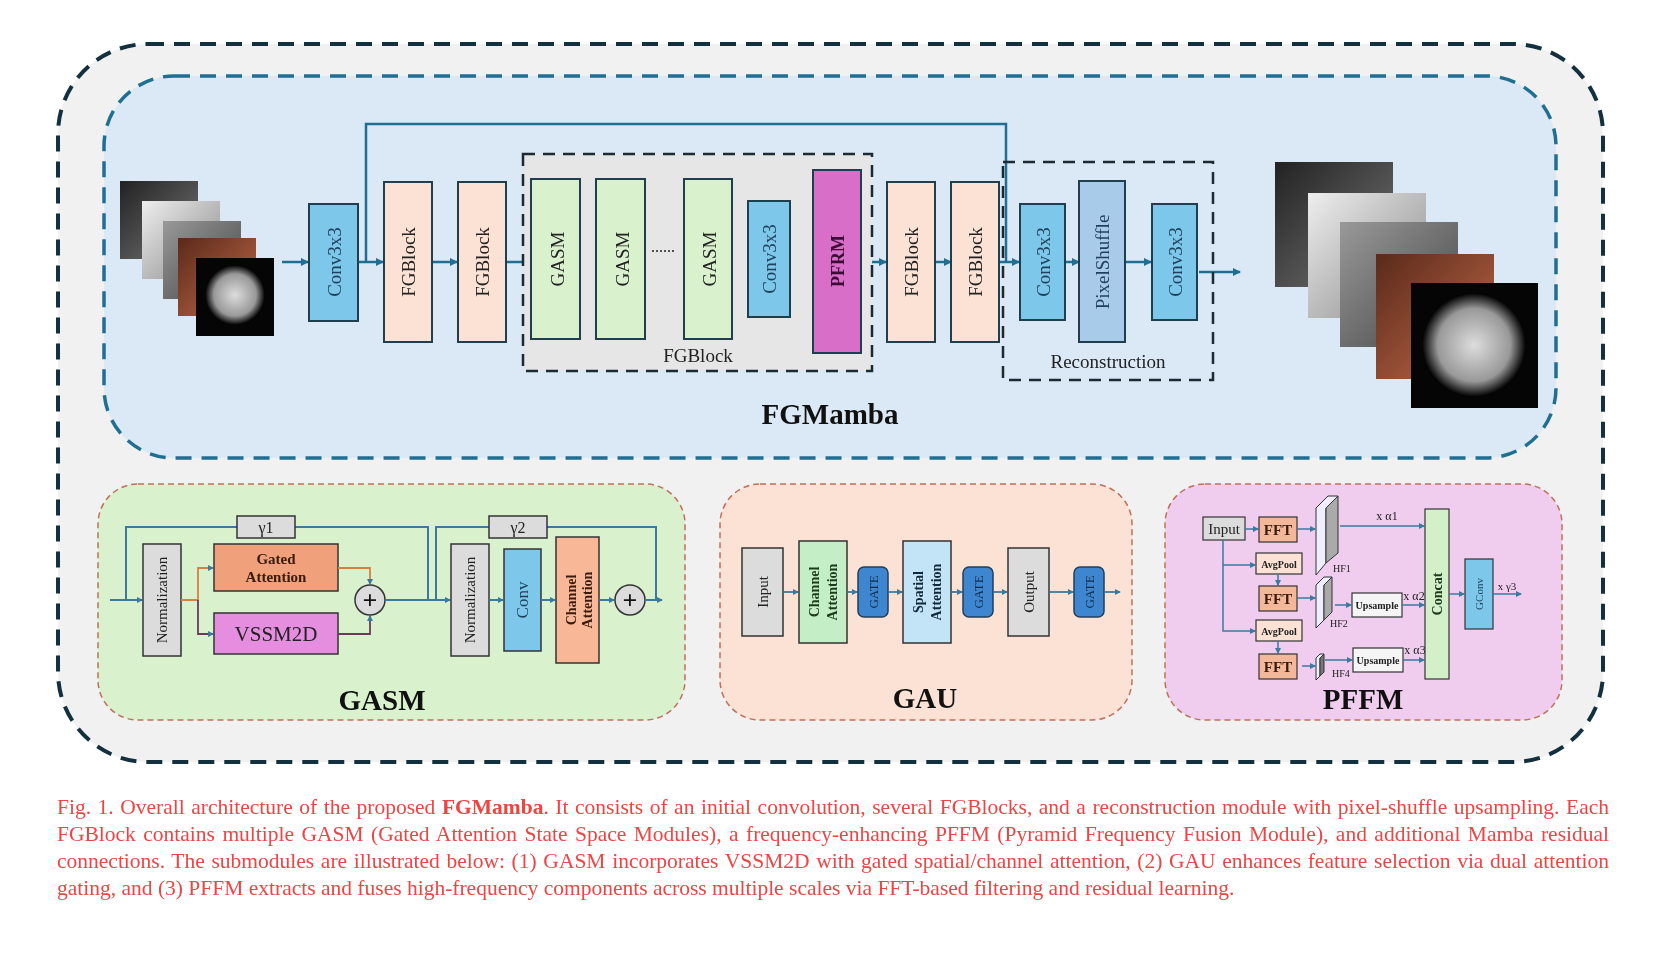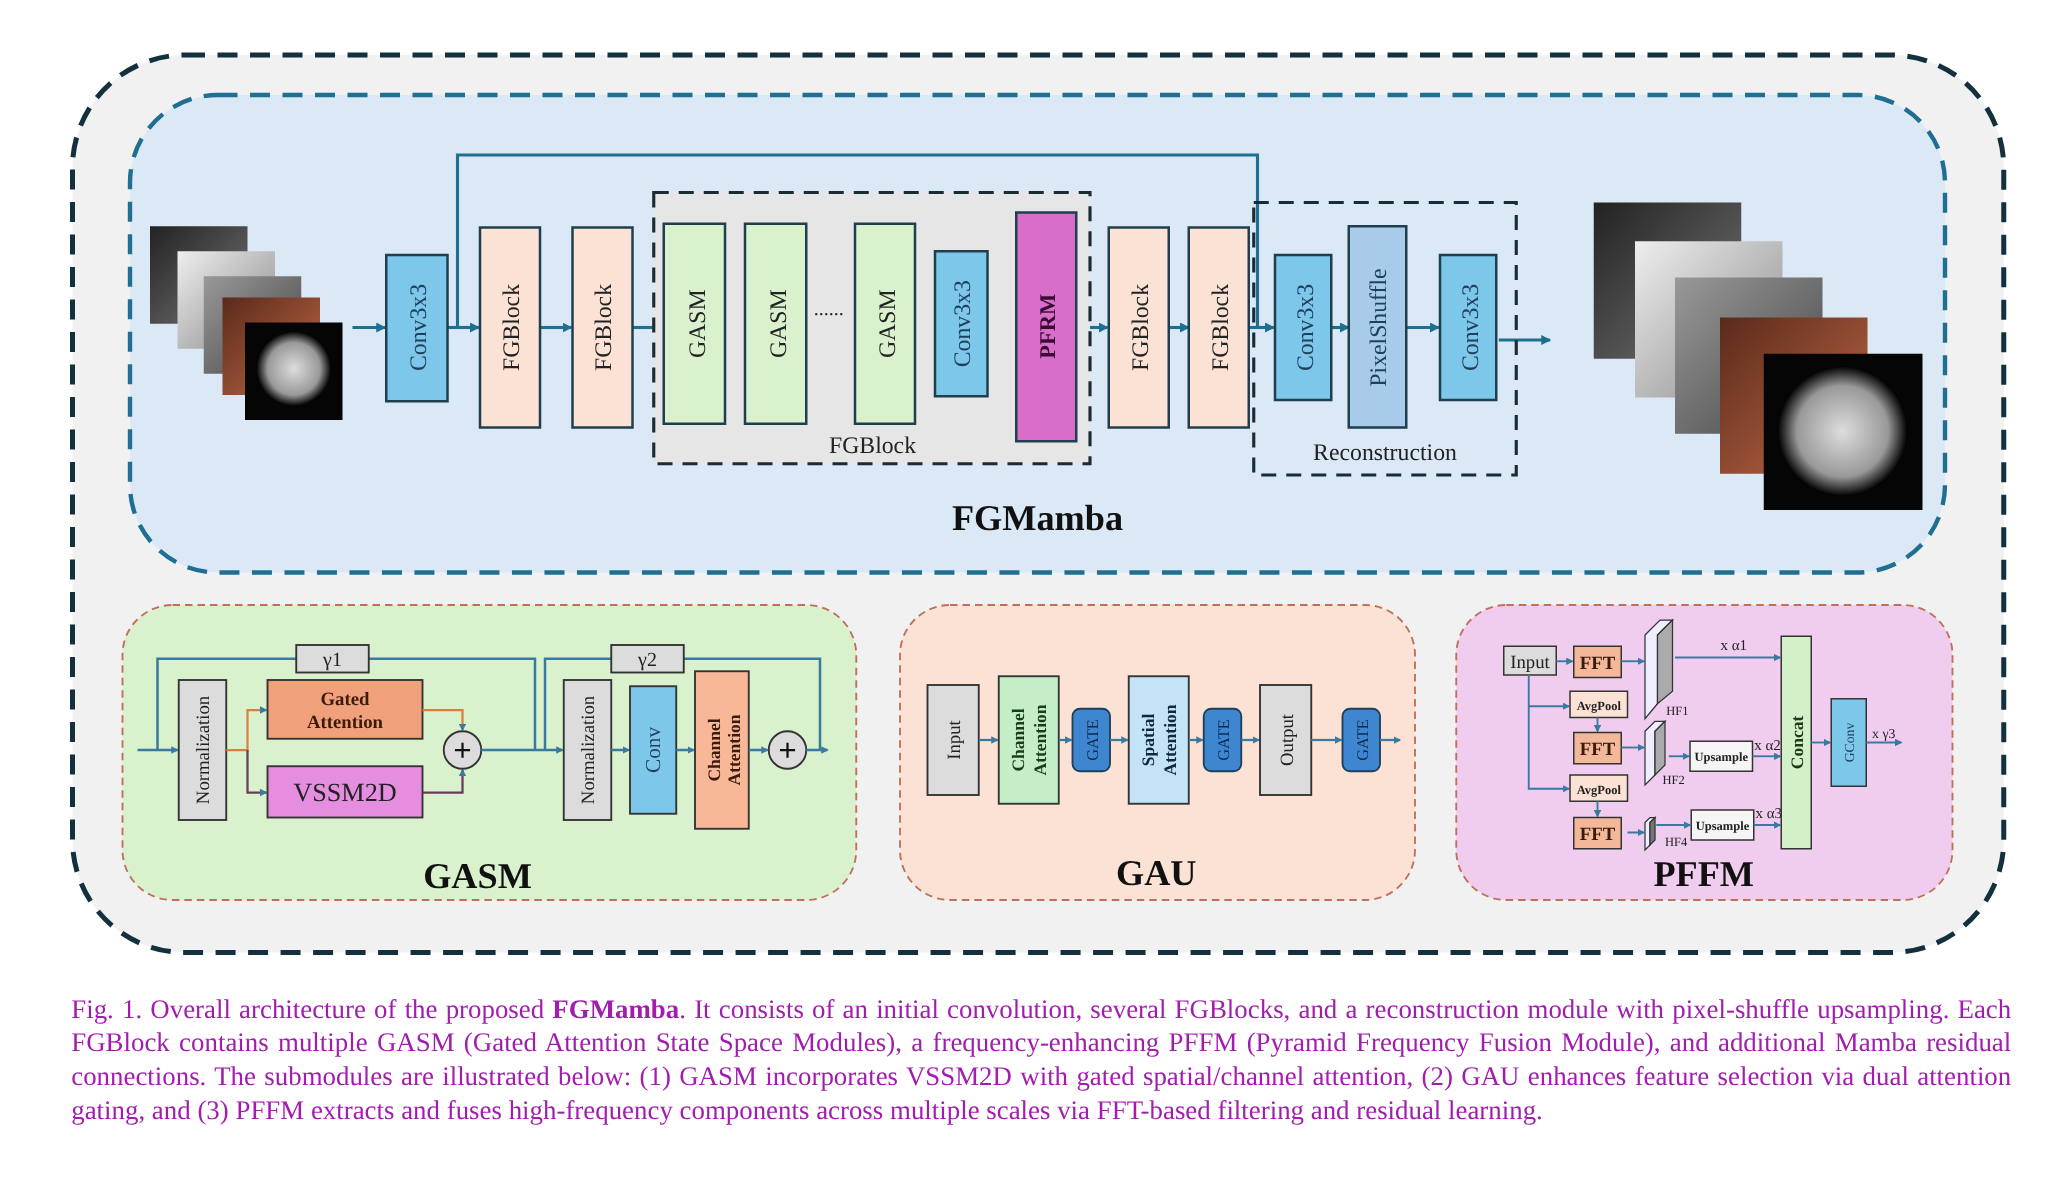--- a/index.html
+++ b/index.html
@@ -1,20 +1,20 @@
 <!DOCTYPE html>
 <html><head>
 <meta charset="utf-8">
 <style>
   html, body { margin: 0; padding: 0; background: #ffffff; }
   body { width: 1656px; height: 959px; position: relative; overflow: hidden; font-family: "Liberation Serif", serif; }
   svg text { font-family: "Liberation Serif", serif; }
   .caption {
     position: absolute; left: 57px; top: 794px; width: 1552px;
-    font-family: "Liberation Serif", serif; font-size: 21.5px; line-height: 27px; color: #a21caf;
+    font-family: "Liberation Serif", serif; font-size: 21.5px; line-height: 27px; color: #ef4444;
     text-align: justify;
   }
   .caption b { font-weight: bold; }
 </style>
 </head>
 <body>
 
 <svg width="1656" height="790" viewBox="0 0 1656 790" xmlns="http://www.w3.org/2000/svg" style="position:absolute;left:0;top:0;">
   <defs>
     <marker id="ah" markerWidth="8" markerHeight="8" refX="7" refY="4" orient="auto" markerUnits="userSpaceOnUse">

